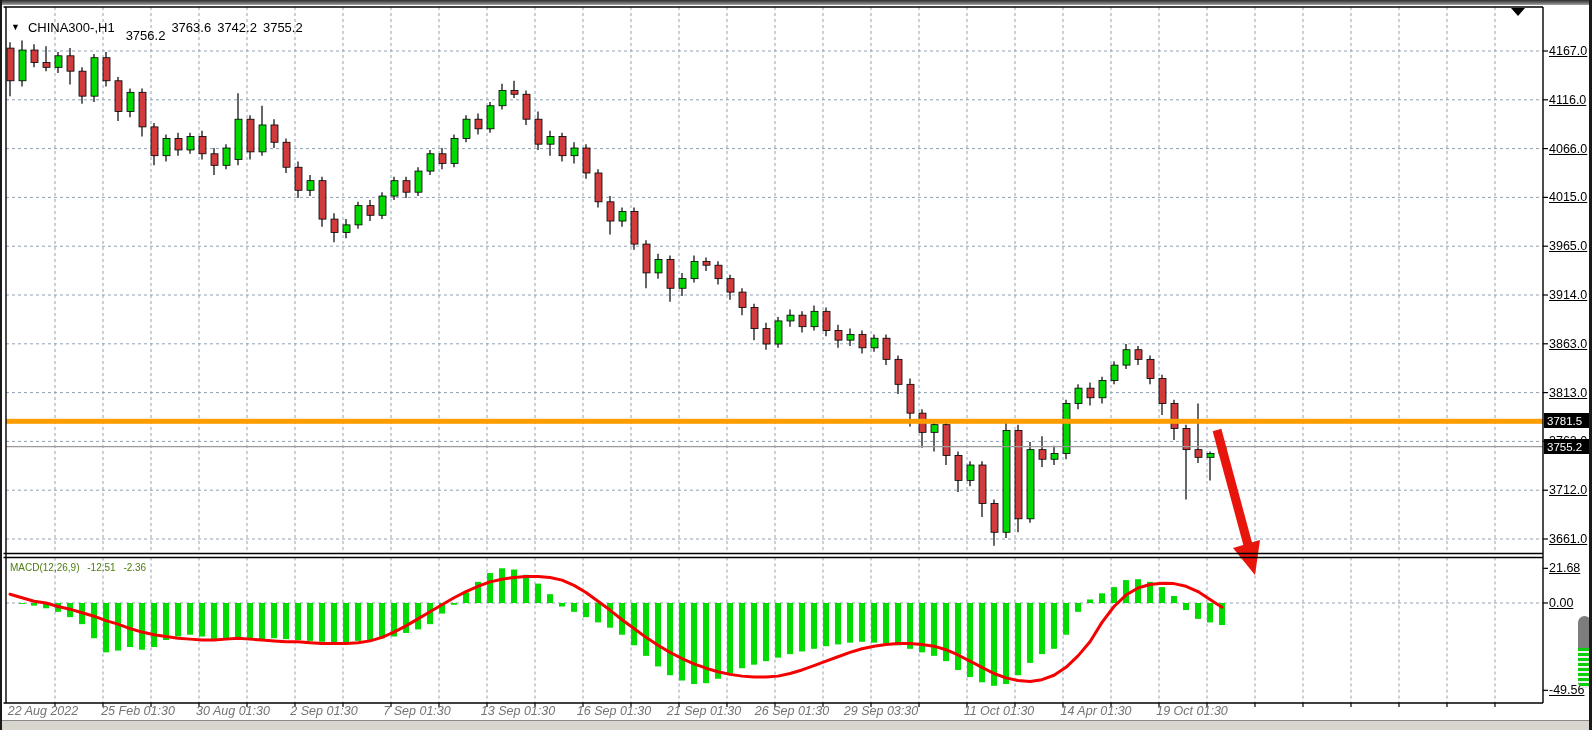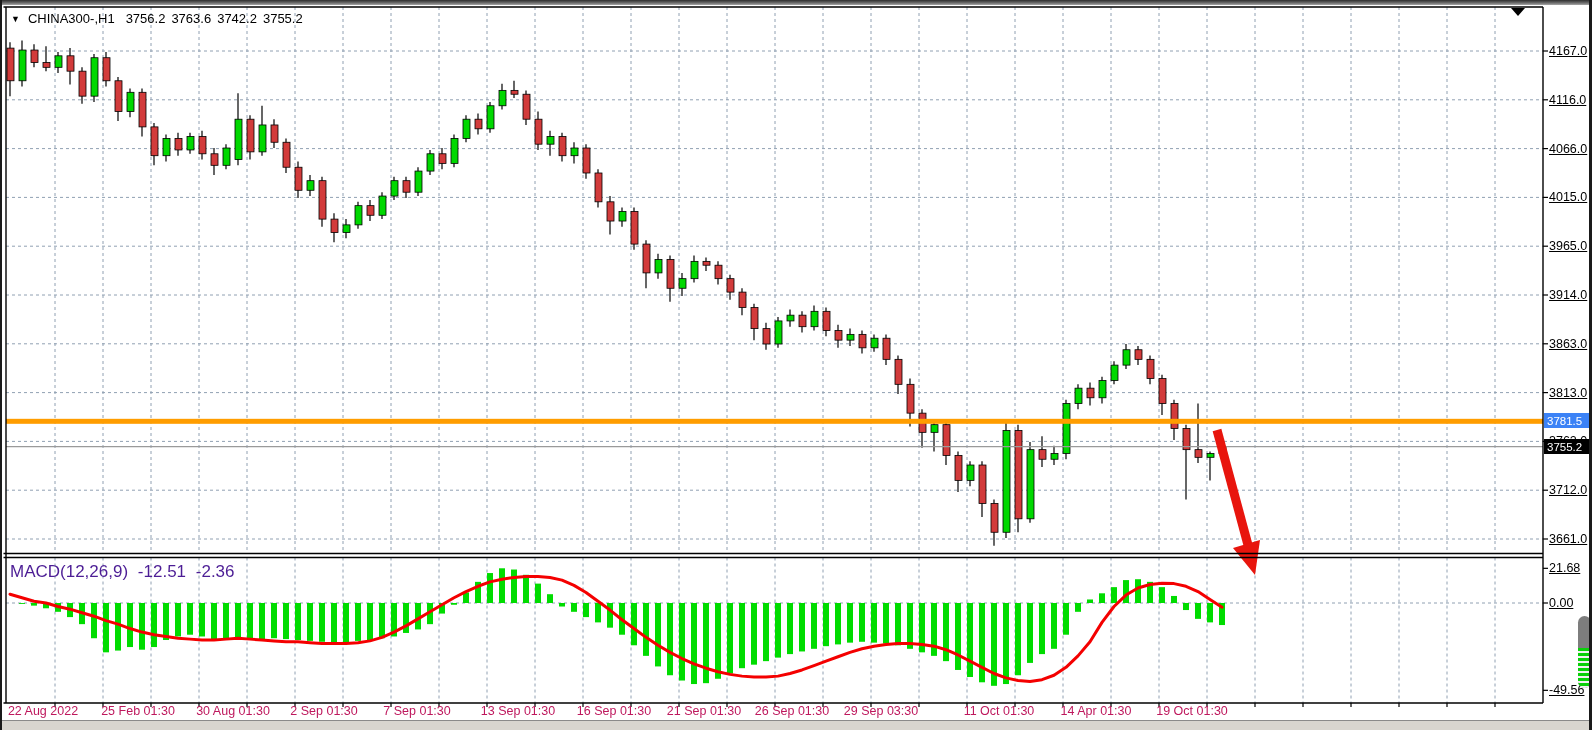--- a/index.html
+++ b/index.html
@@ -7,28 +7,28 @@
     font-family:"Liberation Sans",sans-serif;overflow:hidden;
     border-left:2px solid #1a1a1a;border-right:3px solid #1a1a1a;box-sizing:border-box;}
   .top-edge{position:absolute;left:0;top:0;width:100%;height:5px;
     background:linear-gradient(180deg,#2e2e2e 0%,#6f6f6f 60%,#a8a8a8 100%);z-index:6;}
   .bottom-strip{position:absolute;left:0;bottom:0;width:100%;height:9px;
     background:#d8d5cf;border-top:1px solid #8a8a8a;z-index:6;}
   svg.canvas{position:absolute;left:0;top:0;z-index:1;}
   .chart-title{position:absolute;left:9px;top:11px;z-index:4;font-size:13px;color:#000;
     display:flex;align-items:center;gap:6px;white-space:nowrap;}
   .chart-title .tri{font-size:9px;margin-right:2px;}
-  .chart-title .num{margin-left:5px;}
-  .macd-label{position:absolute;left:8px;top:562px;z-index:4;font-size:17px;color:#4c1d95;white-space:nowrap;}
+  .chart-title .num{margin-left:5px;margin-top:17px;}
+  .macd-label{position:absolute;left:8px;top:562px;z-index:4;font-size:10px;color:#4d7c0f;white-space:nowrap;}
   .macd-label span{margin-right:5px;}
   .ylab{position:absolute;left:1547px;transform:translateY(-50%);font-size:12.5px;color:#000;z-index:2;white-space:nowrap;text-decoration:underline;}
-  .xlab{position:absolute;top:704px;transform:translateX(-50%);font-size:12.5px;color:#be185d;z-index:2;white-space:nowrap;}
+  .xlab{position:absolute;top:704px;transform:translateX(-50%);font-size:12.5px;color:#737373;z-index:2;white-space:nowrap;font-style:italic;}
   .badge{position:absolute;left:1542px;width:49px;height:15px;z-index:5;color:#fff;
     font-size:11.5px;display:flex;align-items:center;justify-content:flex-start;padding-left:3px;box-sizing:border-box;}
-  .badge.orange{top:413px;background:#3b82f6;}
+  .badge.orange{top:413px;background:#000000;}
   .badge.black{top:439px;background:#000;}
   .scroll-widget{position:absolute;left:1576px;top:616px;width:13px;height:72px;z-index:5;
     border-radius:7px;overflow:hidden;background:#7d7d7d;}
   .scroll-widget .stripes{position:absolute;left:0;bottom:0;width:100%;height:40px;
     background:repeating-linear-gradient(180deg,#0ad00a 0px,#0ad00a 3px,#f2f2f2 3px,#f2f2f2 5px);}
 </style>
 </head>
 <body>
 
 <div class="window">

